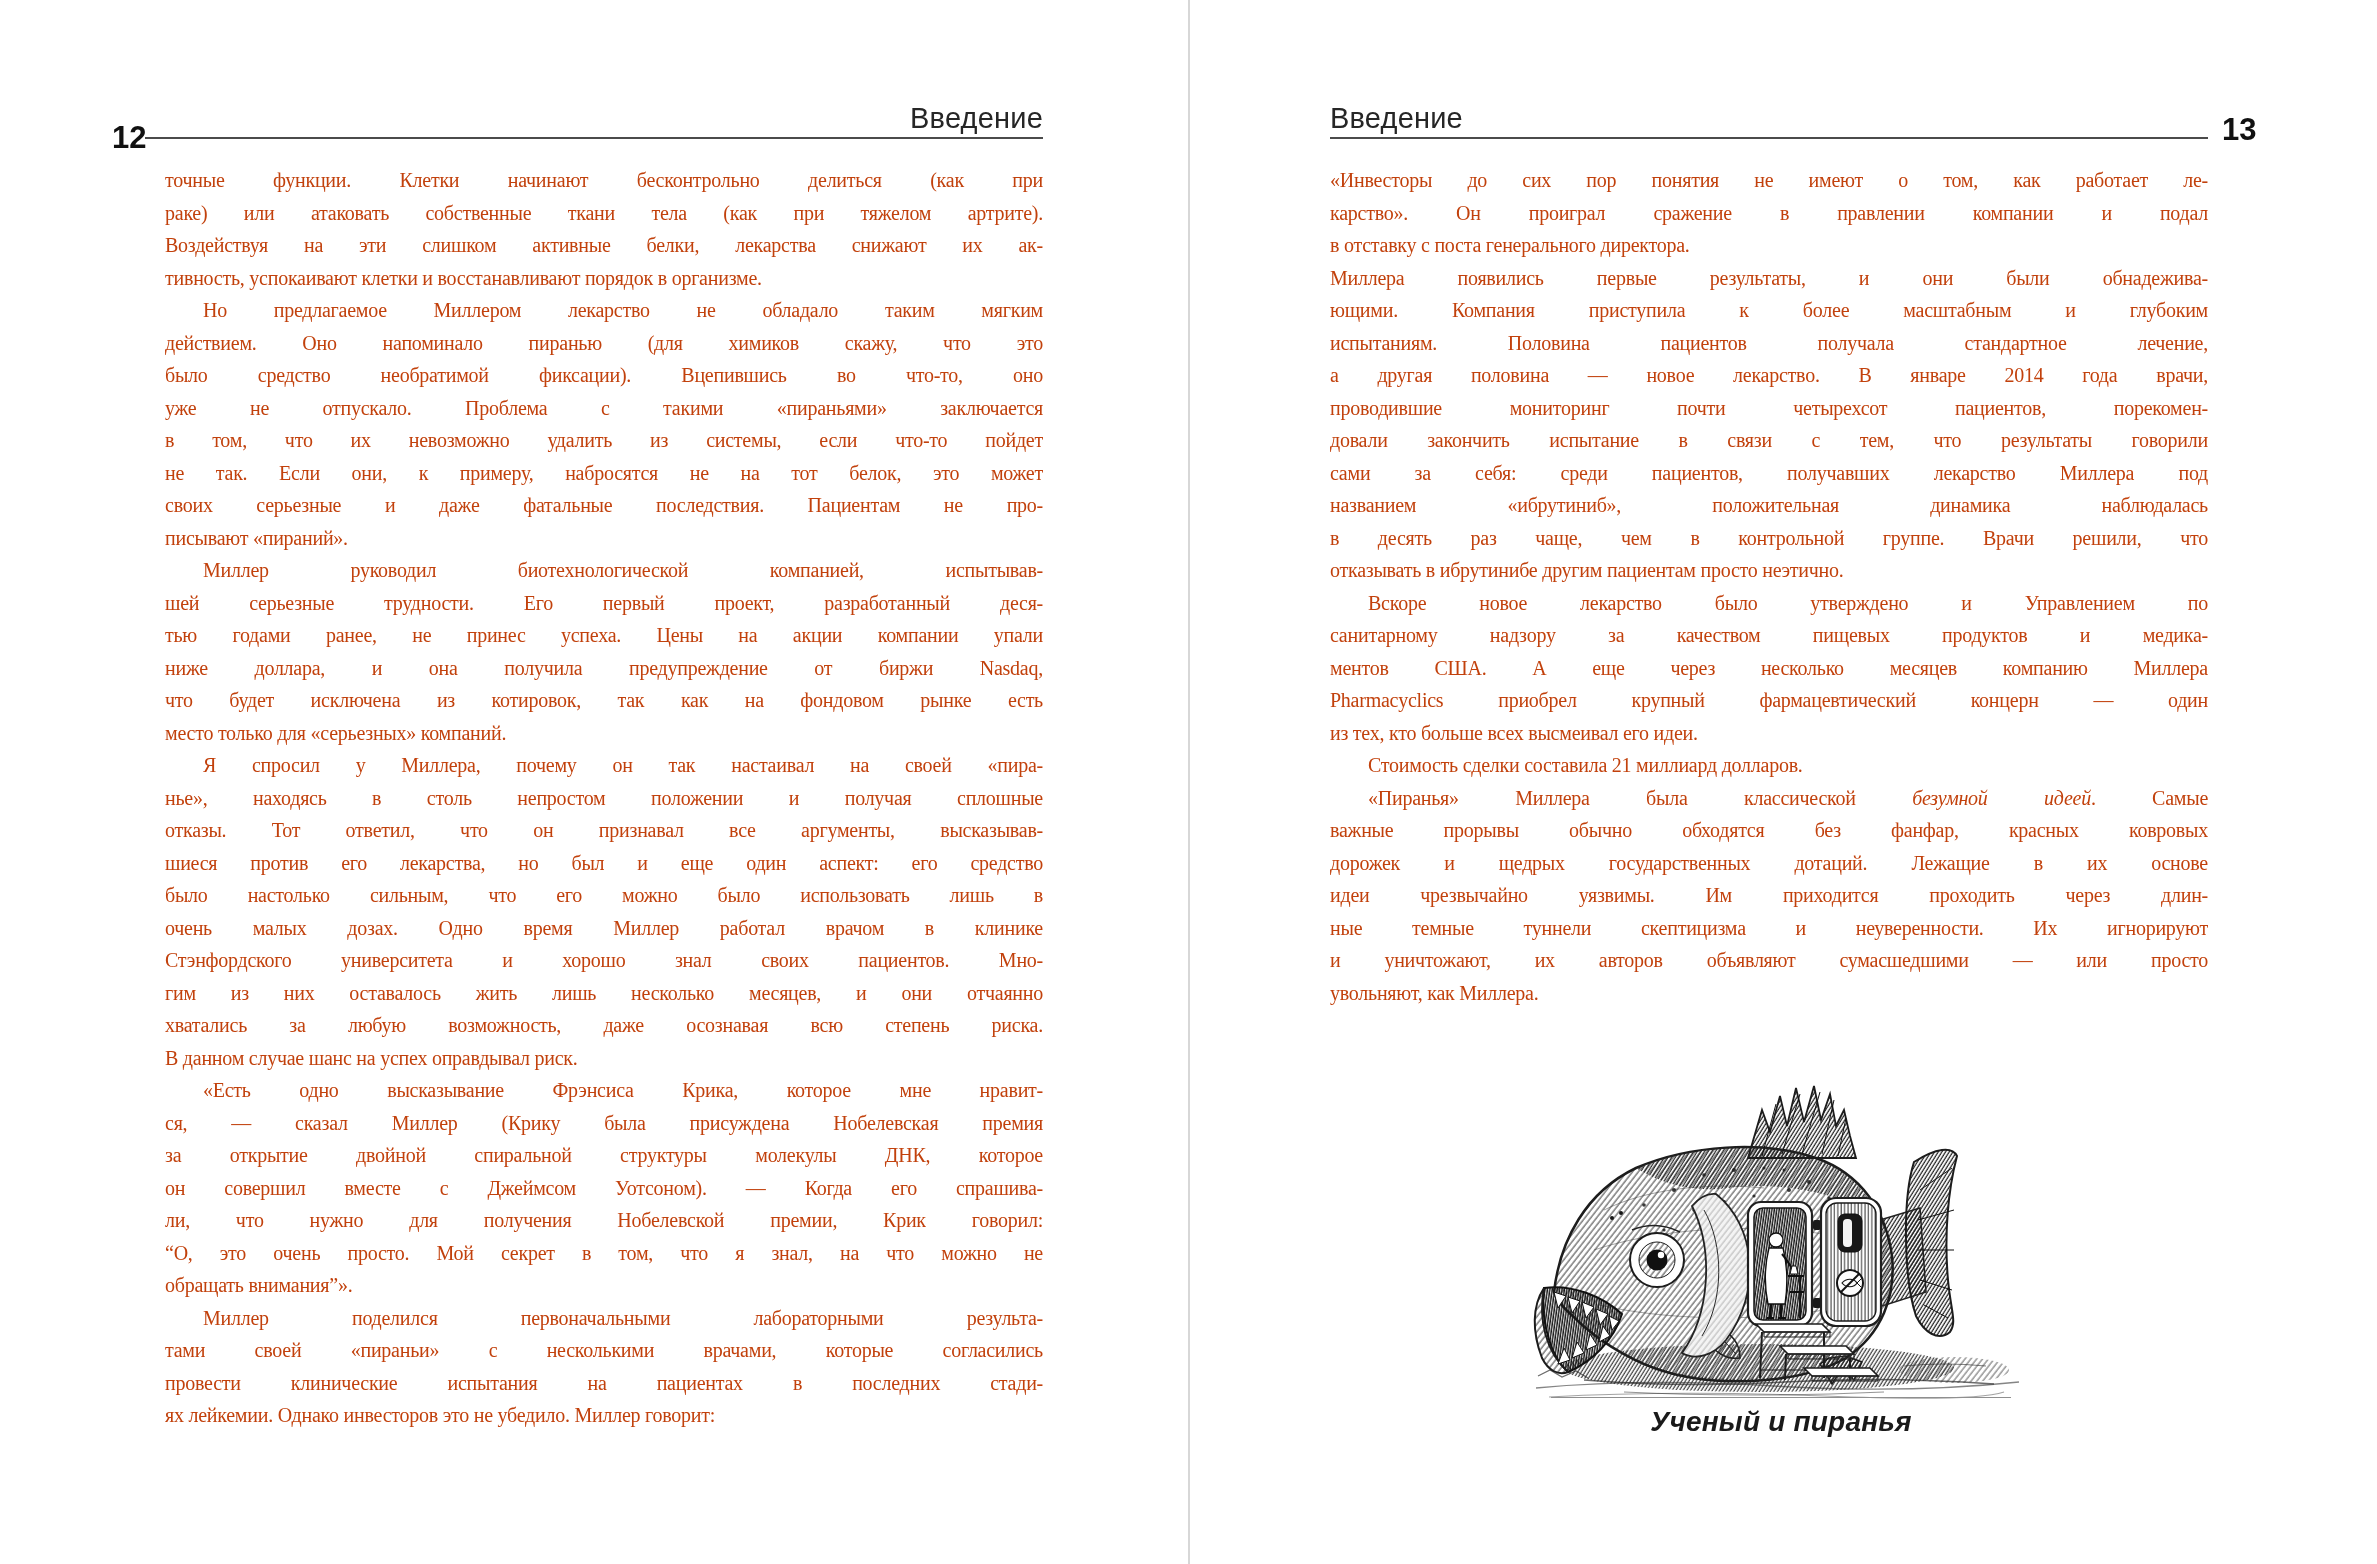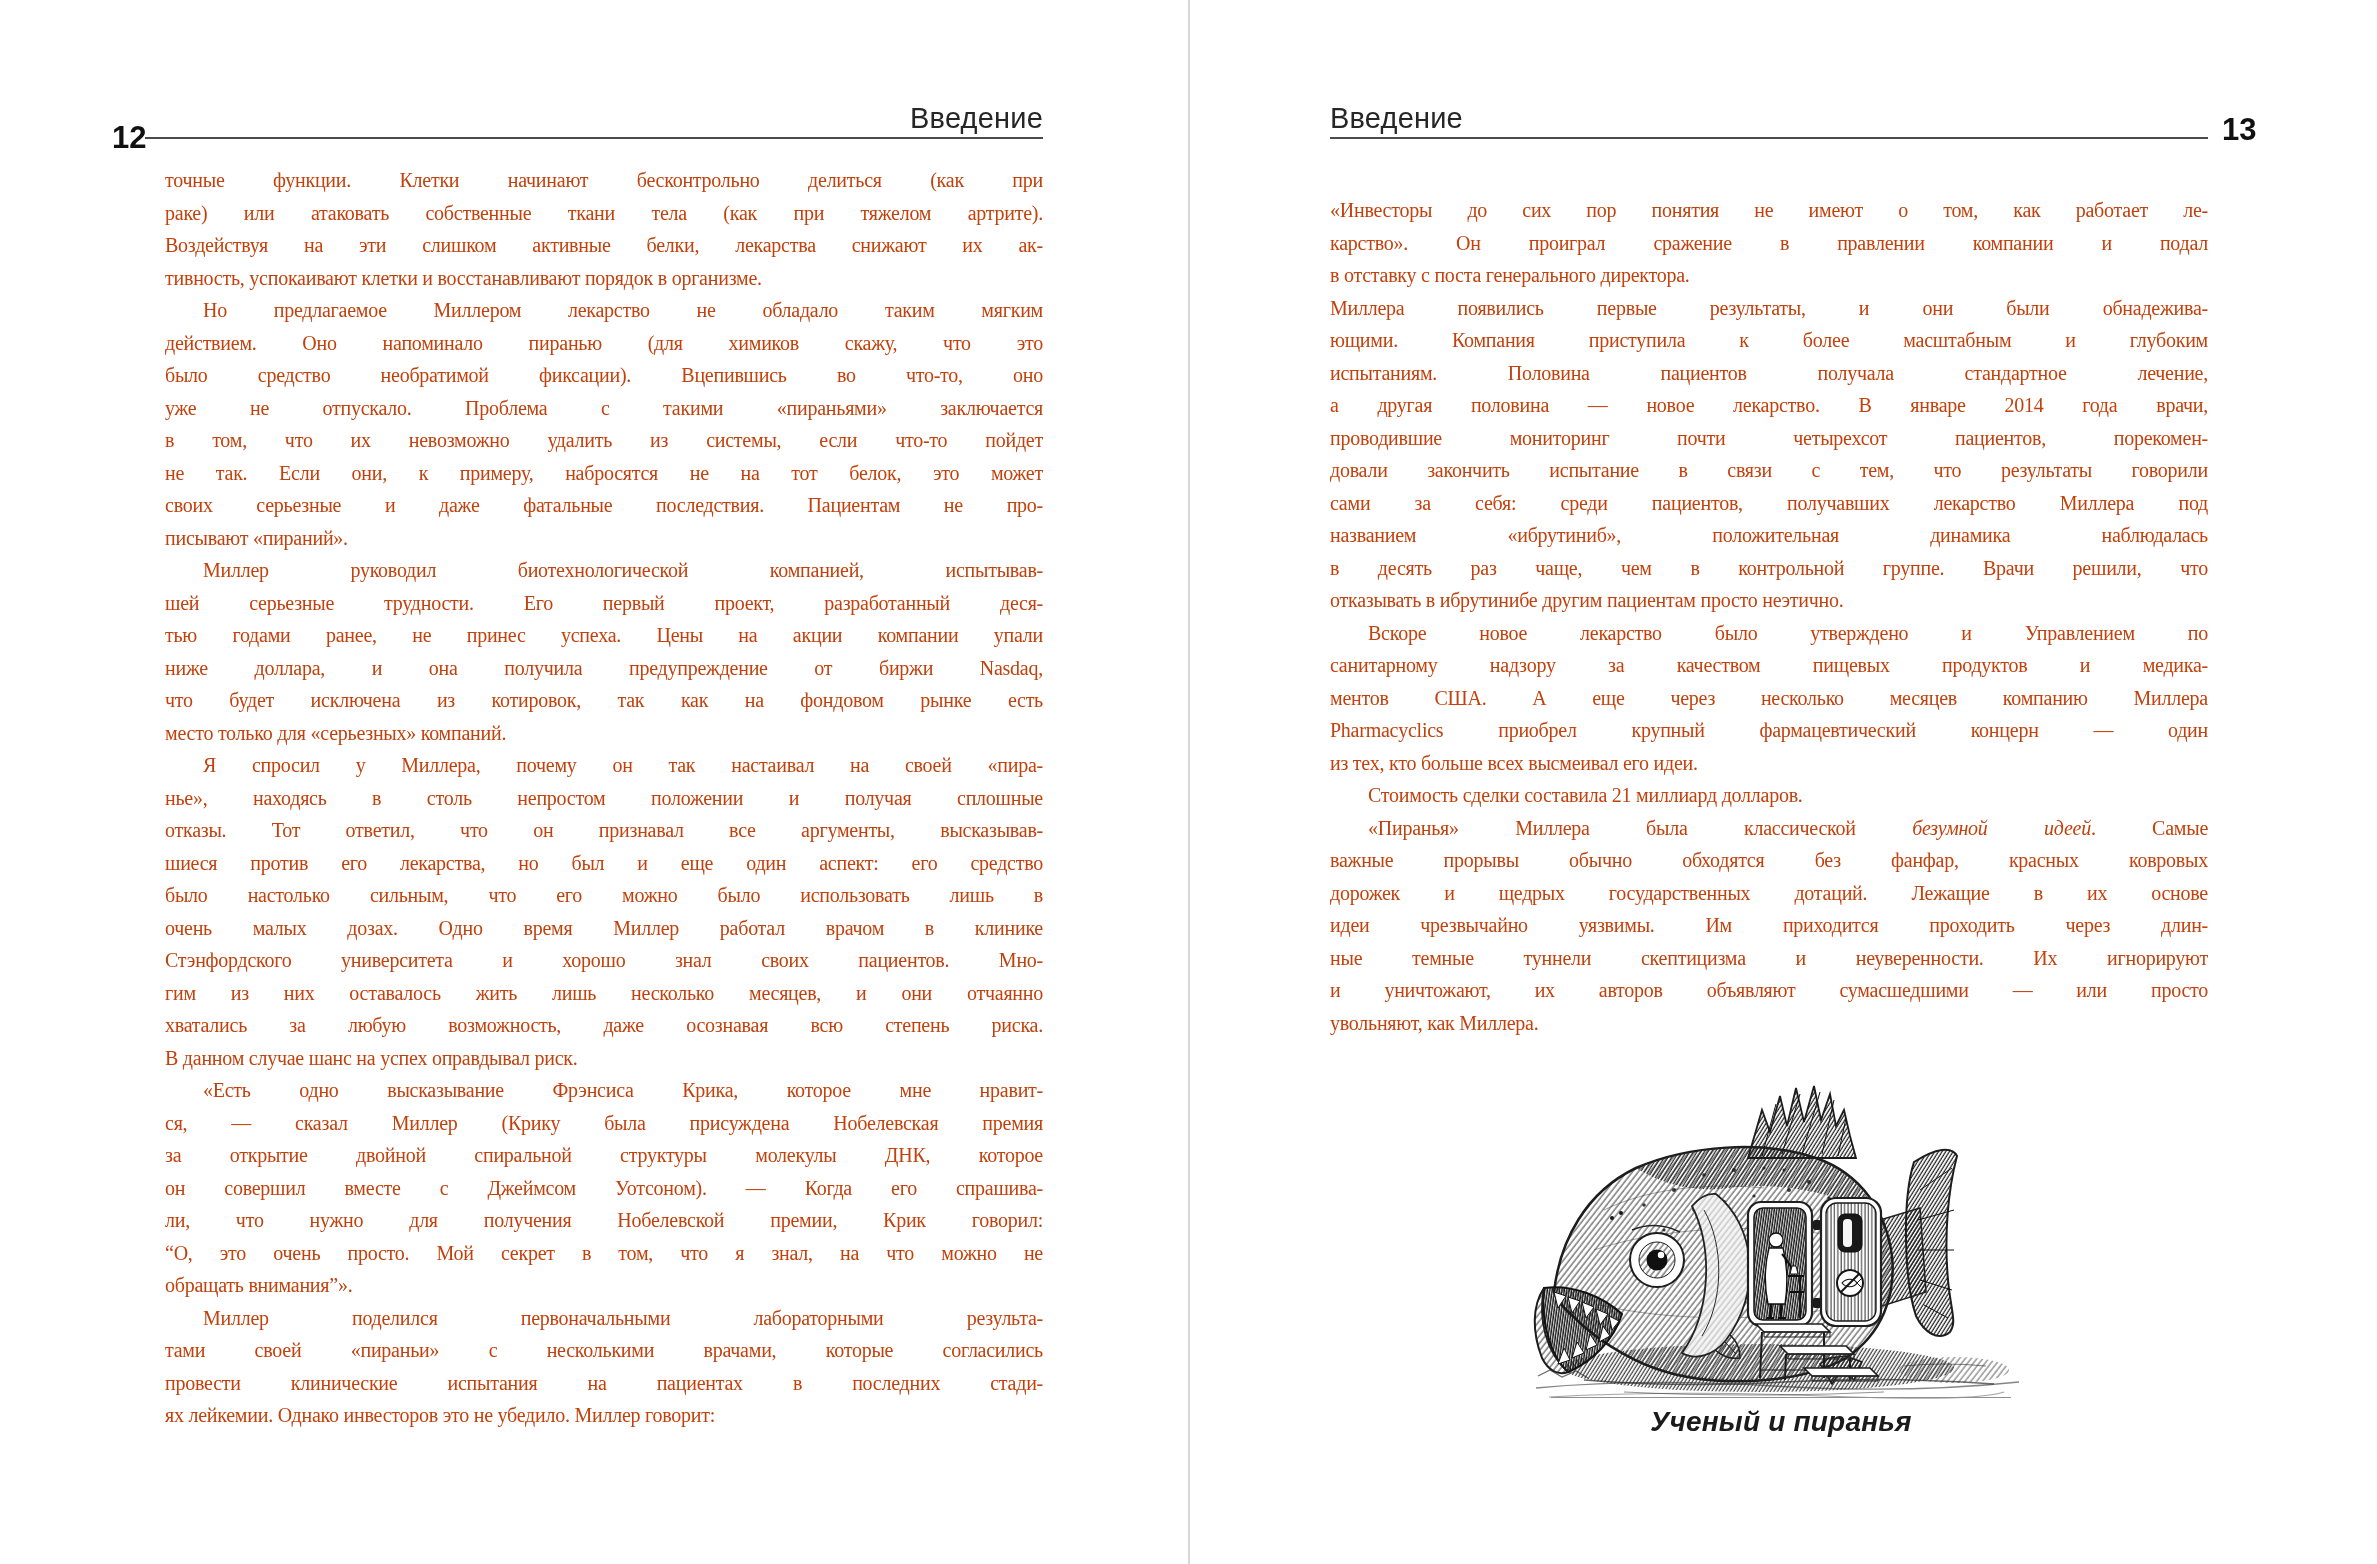--- a/index.html
+++ b/index.html
@@ -109,21 +109,21 @@
         <div class="line last">ях лейкемии. Однако инвесторов это не убедило. Миллер говорит:</div>
       </div>
     </div>
 </div>
 
 <div>
   <div class="abs runhead" style="left:1330px;top:103px;width:878px;text-align:left;">Введение</div>
   <div class="abs headrule" style="left:1330px;top:137px;width:878px;"></div>
   <div class="abs pagenum" style="left:2222px;top:114px;">13</div>
 
-  <div class="abs page-text" style="left:1330px;top:164px;width:878px;margin-top:30px;">
+  <div class="abs page-text" style="left:1330px;top:164px;width:878px;">
       <div class="para">
         <div class="line">«Инвесторы до сих пор понятия не имеют о том, как работает ле-</div>
         <div class="line">карство». Он проиграл сражение в правлении компании и подал</div>
         <div class="line last">в отставку с поста генерального директора.</div>
       </div>
       <div class="para">
         <div class="line">Миллера появились первые результаты, и они были обнадежива-</div>
         <div class="line">ющими. Компания приступила к более масштабным и глубоким</div>
         <div class="line">испытаниям. Половина пациентов получала стандартное лечение,</div>
         <div class="line">а другая половина — новое лекарство. В январе 2014 года врачи,</div>

